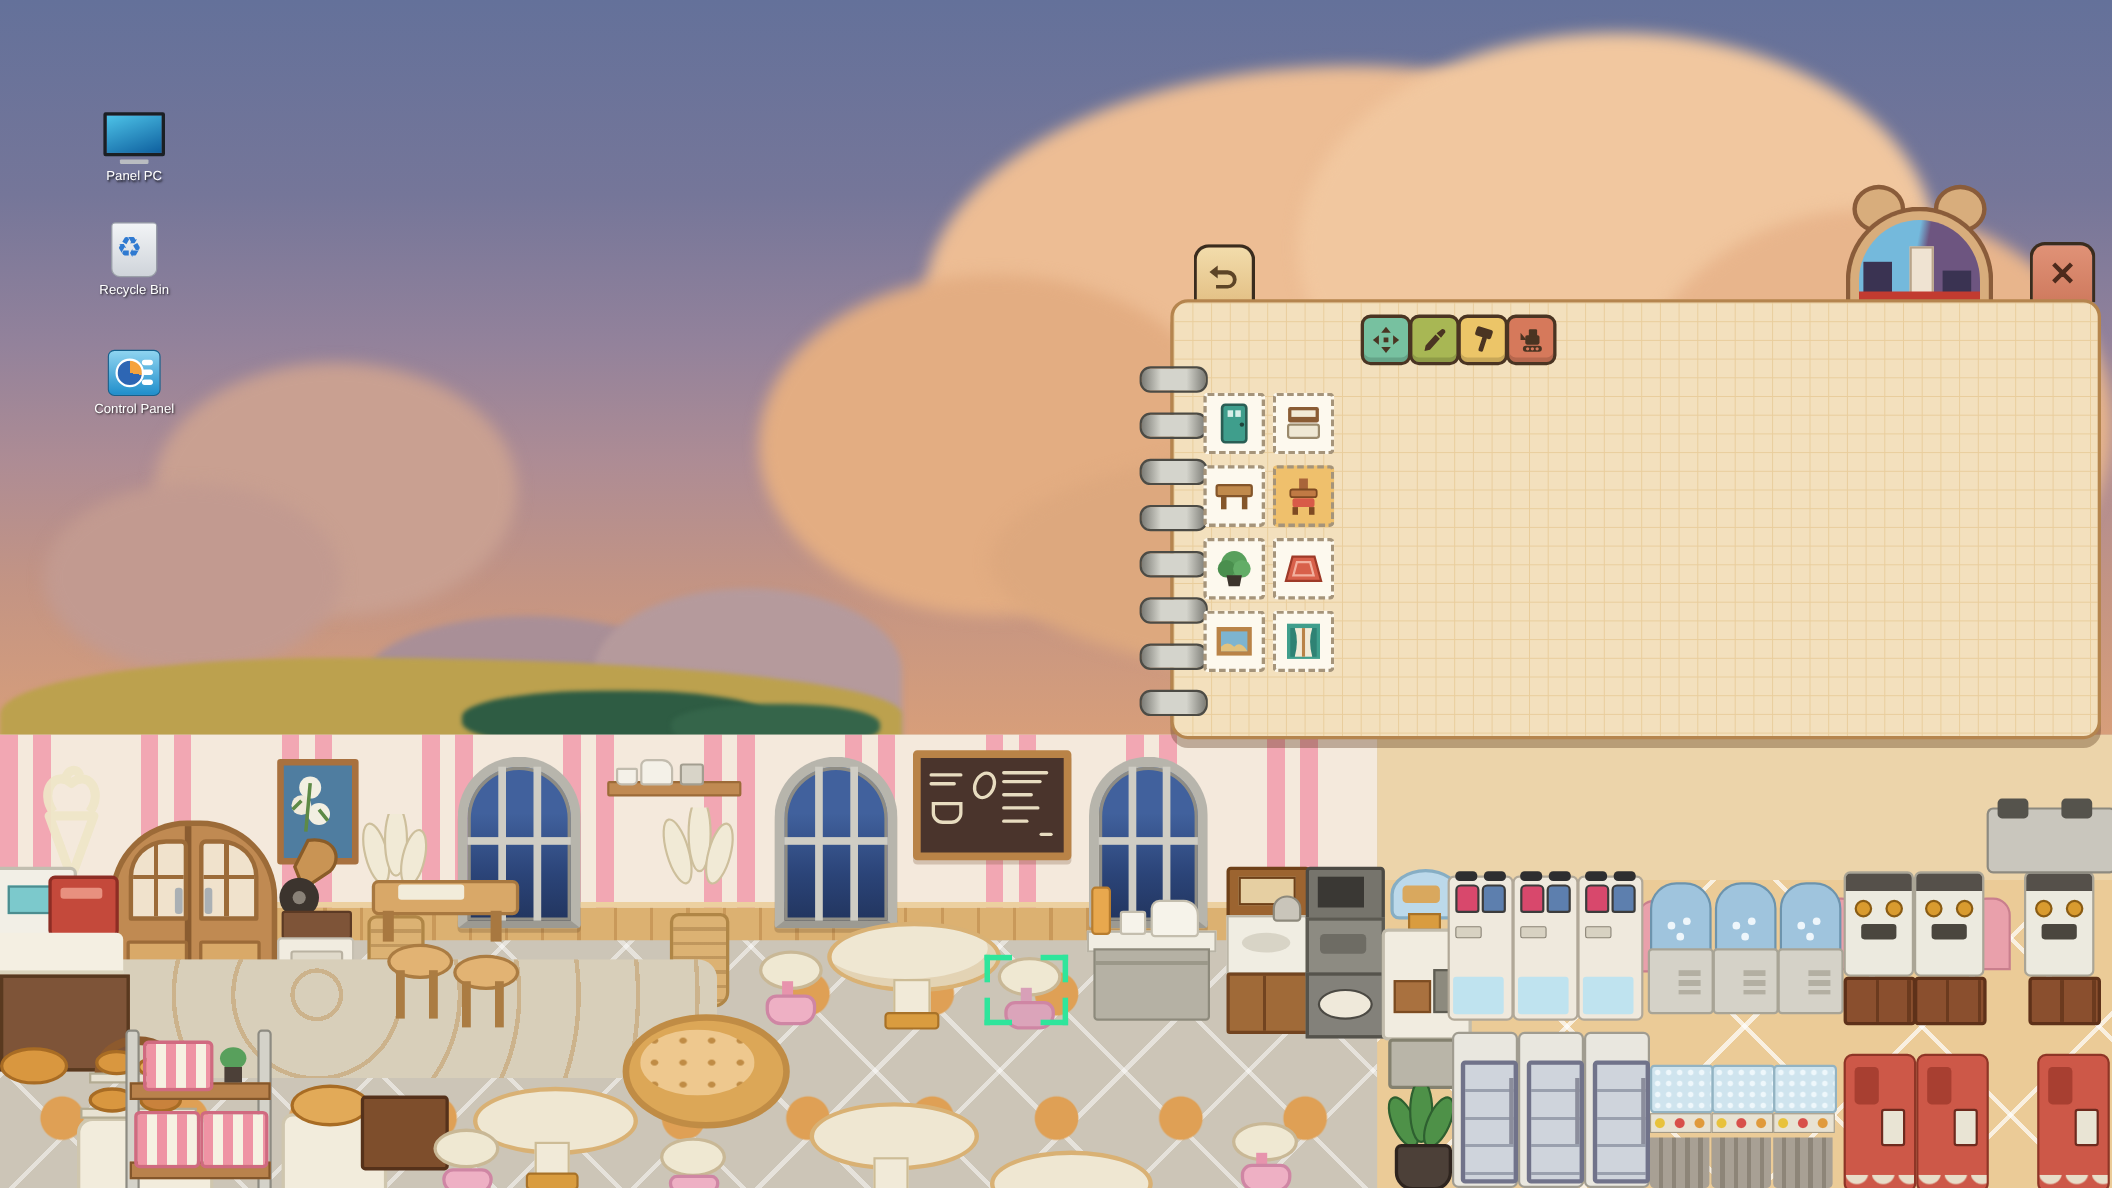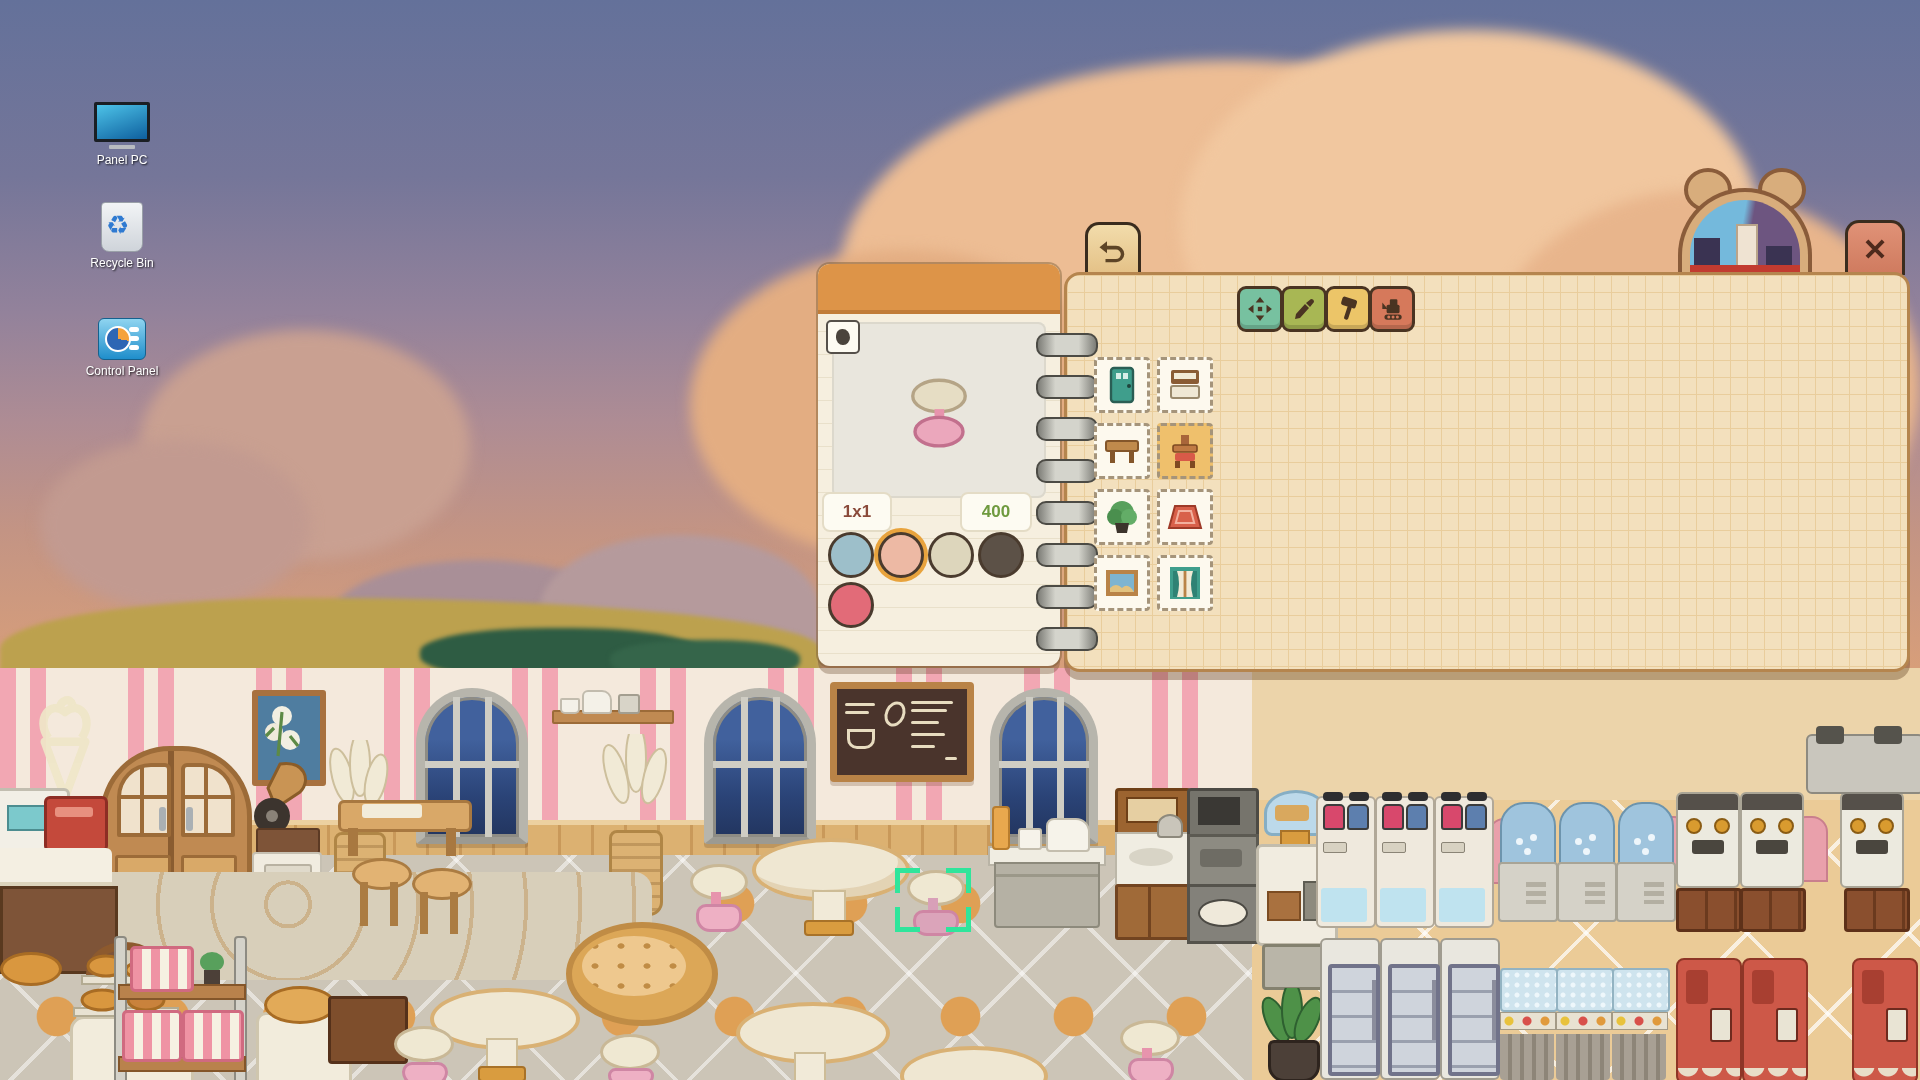--- a/index.html
+++ b/index.html
@@ -963,40 +963,14 @@
       <div class="thumb"><svg width="64" height="64" viewBox="0 0 24 24">
             <circle cx="10.5" cy="9" r="4.8" fill="#ded2b4" stroke="#b0a184" stroke-width="1"></circle>
             <circle cx="14" cy="14" r="5.4" fill="#e6dcc2" stroke="#b0a184" stroke-width="1"></circle>
           </svg></div>
     </div>
   </div>
 
   <div id="scroll-track"></div>
   <div id="scroll-thumb"></div>
 
-  <div id="preview" class="px">
-    <div class="hdr"></div>
-    <div id="pv-box">
-      <div style="position:absolute;left:62px;top:44px;width:90px;height:90px;">
-        <svg width="90" height="90" viewBox="0 0 24 24">
-            <ellipse cx="12" cy="8" rx="7" ry="4.2" fill="#e6ddc4" stroke="#b5a486" stroke-width="0.9"></ellipse>
-            <rect x="10.8" y="11.5" width="2.6" height="5" fill="#e794ad"></rect>
-            <ellipse cx="12" cy="17.5" rx="6.4" ry="3.8" fill="#eba7bc" stroke="#c2708d" stroke-width="0.9"></ellipse>
-          </svg>
-      </div>
-    </div>
-    <div id="jar-btn">
-        <i></i>
-      </div>
-    <div id="size-badge" class="badge">
-        <span>1x1</span>
-      </div>
-    <div id="price-badge" class="badge">
-        <span>400</span>
-      </div>
-    <div class="swatch" style="left: 10px; top: 268px; background: rgb(157, 191, 202);"></div>
-    <div class="swatch selsw" style="left: 60px; top: 268px; background: rgb(237, 185, 164);"></div>
-    <div class="swatch" style="left: 110px; top: 268px; background: rgb(221, 214, 188);"></div>
-    <div class="swatch" style="left: 160px; top: 268px; background: rgb(92, 81, 71);"></div>
-    <div class="swatch" style="left: 10px; top: 318px; background: rgb(226, 107, 120);"></div>
-  </div>
 
 </div>
 
 </body></html>

